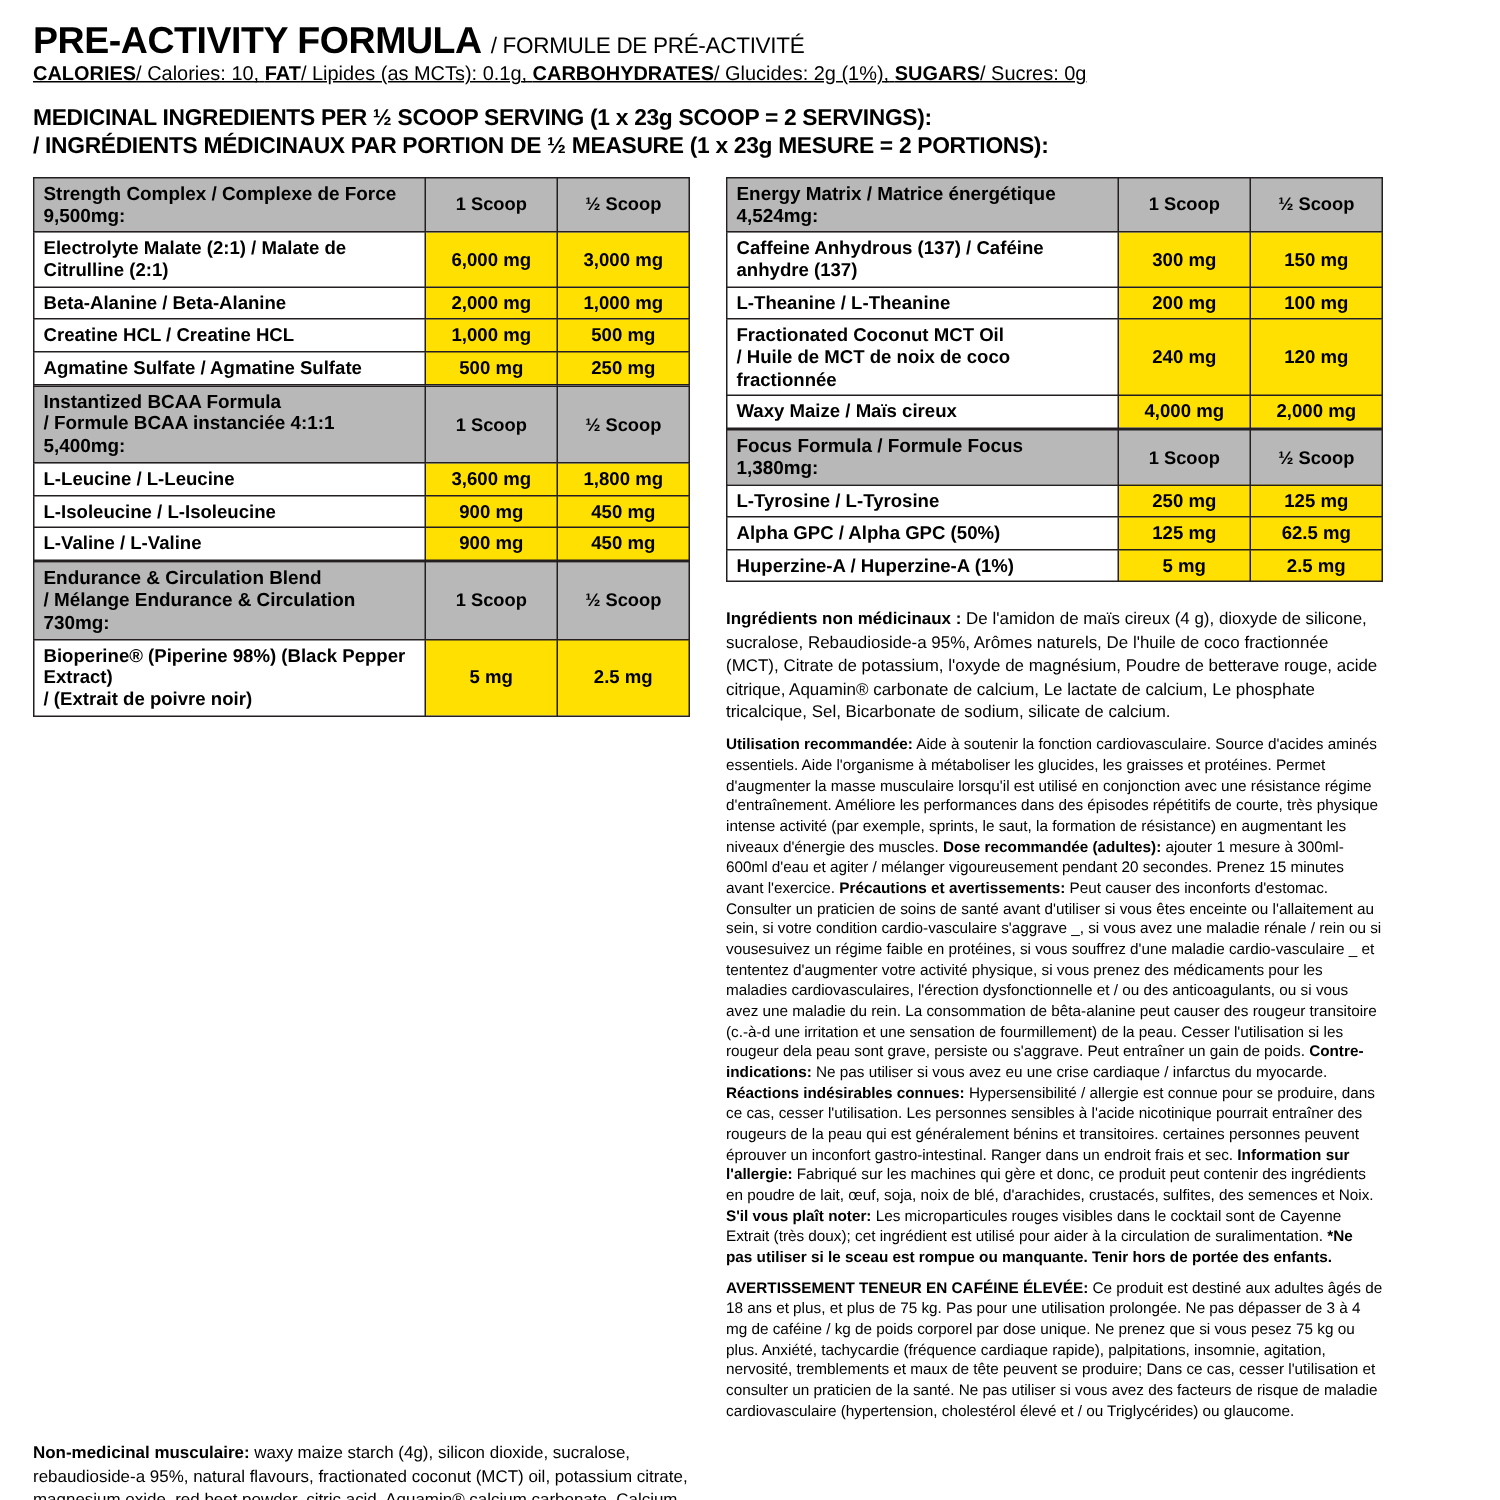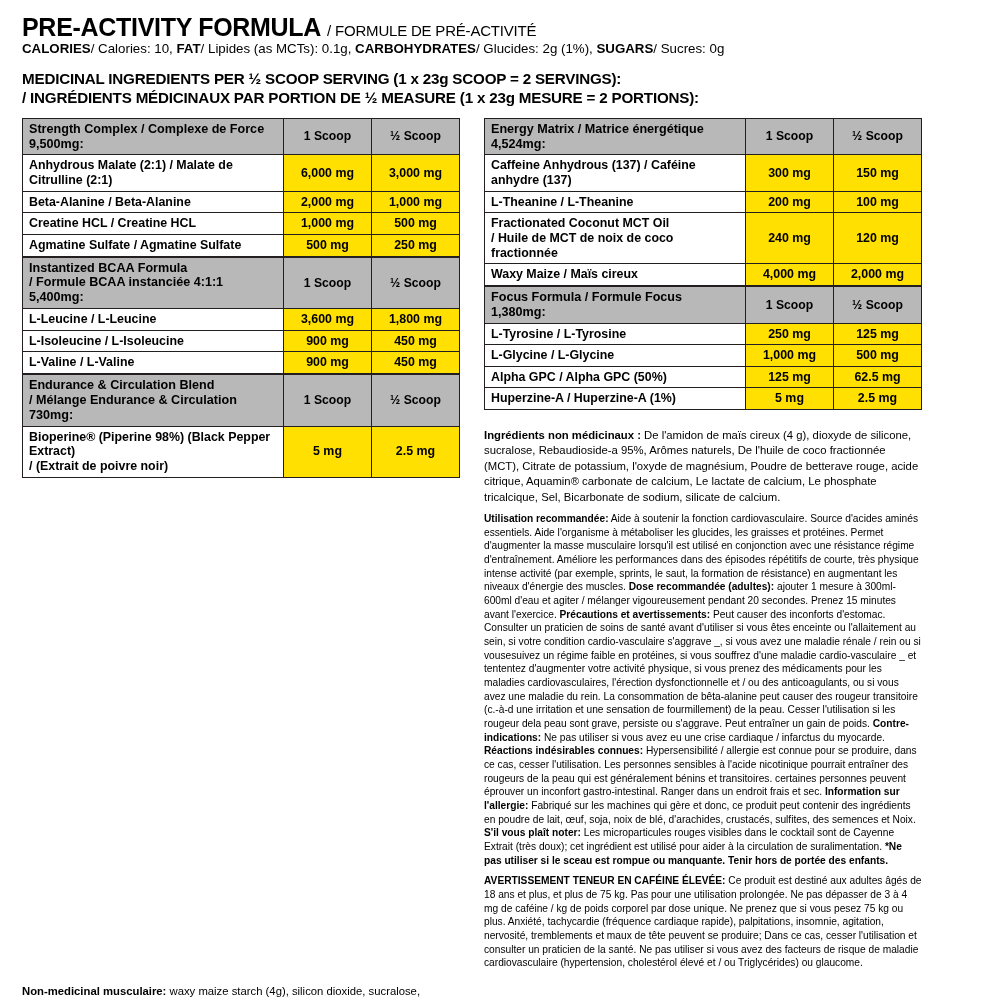--- a/index.html
+++ b/index.html
@@ -37,20 +37,21 @@
   }
   .title-sub {
     font-size: 15px;
     font-weight: normal;
     letter-spacing: -0.2px;
   }
   .facts-line {
     font-size: 13.3px;
     line-height: 1.25;
     margin-bottom: 11px;
+    text-decoration: underline;
   }
   .facts-line b { font-weight: bold; }
 
   .serving-line {
     font-size: 15.2px;
     font-weight: bold;
     line-height: 1.28;
     letter-spacing: -0.2px;
   }
   .serving-block { margin-bottom: 10px; }
@@ -145,21 +146,21 @@
     <div class="col">
 
       <table class="sup">
         <tbody>
             <tr class="head">
           <td>Strength Complex / Complexe de Force 9,500mg:</td>
           <td class="amt">1 Scoop</td>
           <td class="amt">½ Scoop</td>
         </tr>
         <tr>
-          <td class="lbl">Anhydrous Malate (2:1) / Malate de Citrulline (2:1)</td>
+          <td class="lbl">Electrolyte Malate (2:1) / Malate de Citrulline (2:1)</td>
           <td class="amt">6,000 mg</td>
           <td class="amt">3,000 mg</td>
         </tr>
         <tr>
           <td class="lbl">Beta-Alanine / Beta-Alanine</td>
           <td class="amt">2,000 mg</td>
           <td class="amt">1,000 mg</td>
         </tr>
         <tr>
           <td class="lbl">Creatine HCL / Creatine HCL</td>
@@ -258,25 +259,20 @@
           <td>Focus Formula / Formule Focus 1,380mg:</td>
           <td class="amt">1 Scoop</td>
           <td class="amt">½ Scoop</td>
         </tr>
         <tr>
           <td class="lbl">L-Tyrosine / L-Tyrosine</td>
           <td class="amt">250 mg</td>
           <td class="amt">125 mg</td>
         </tr>
         <tr>
-          <td class="lbl">L-Glycine / L-Glycine</td>
-          <td class="amt">1,000 mg</td>
-          <td class="amt">500 mg</td>
-        </tr>
-        <tr>
           <td class="lbl">Alpha GPC / Alpha GPC (50%)</td>
           <td class="amt">125 mg</td>
           <td class="amt">62.5 mg</td>
         </tr>
         <tr>
           <td class="lbl">Huperzine-A / Huperzine-A (1%)</td>
           <td class="amt">5 mg</td>
           <td class="amt">2.5 mg</td>
         </tr>
       </tbody>

